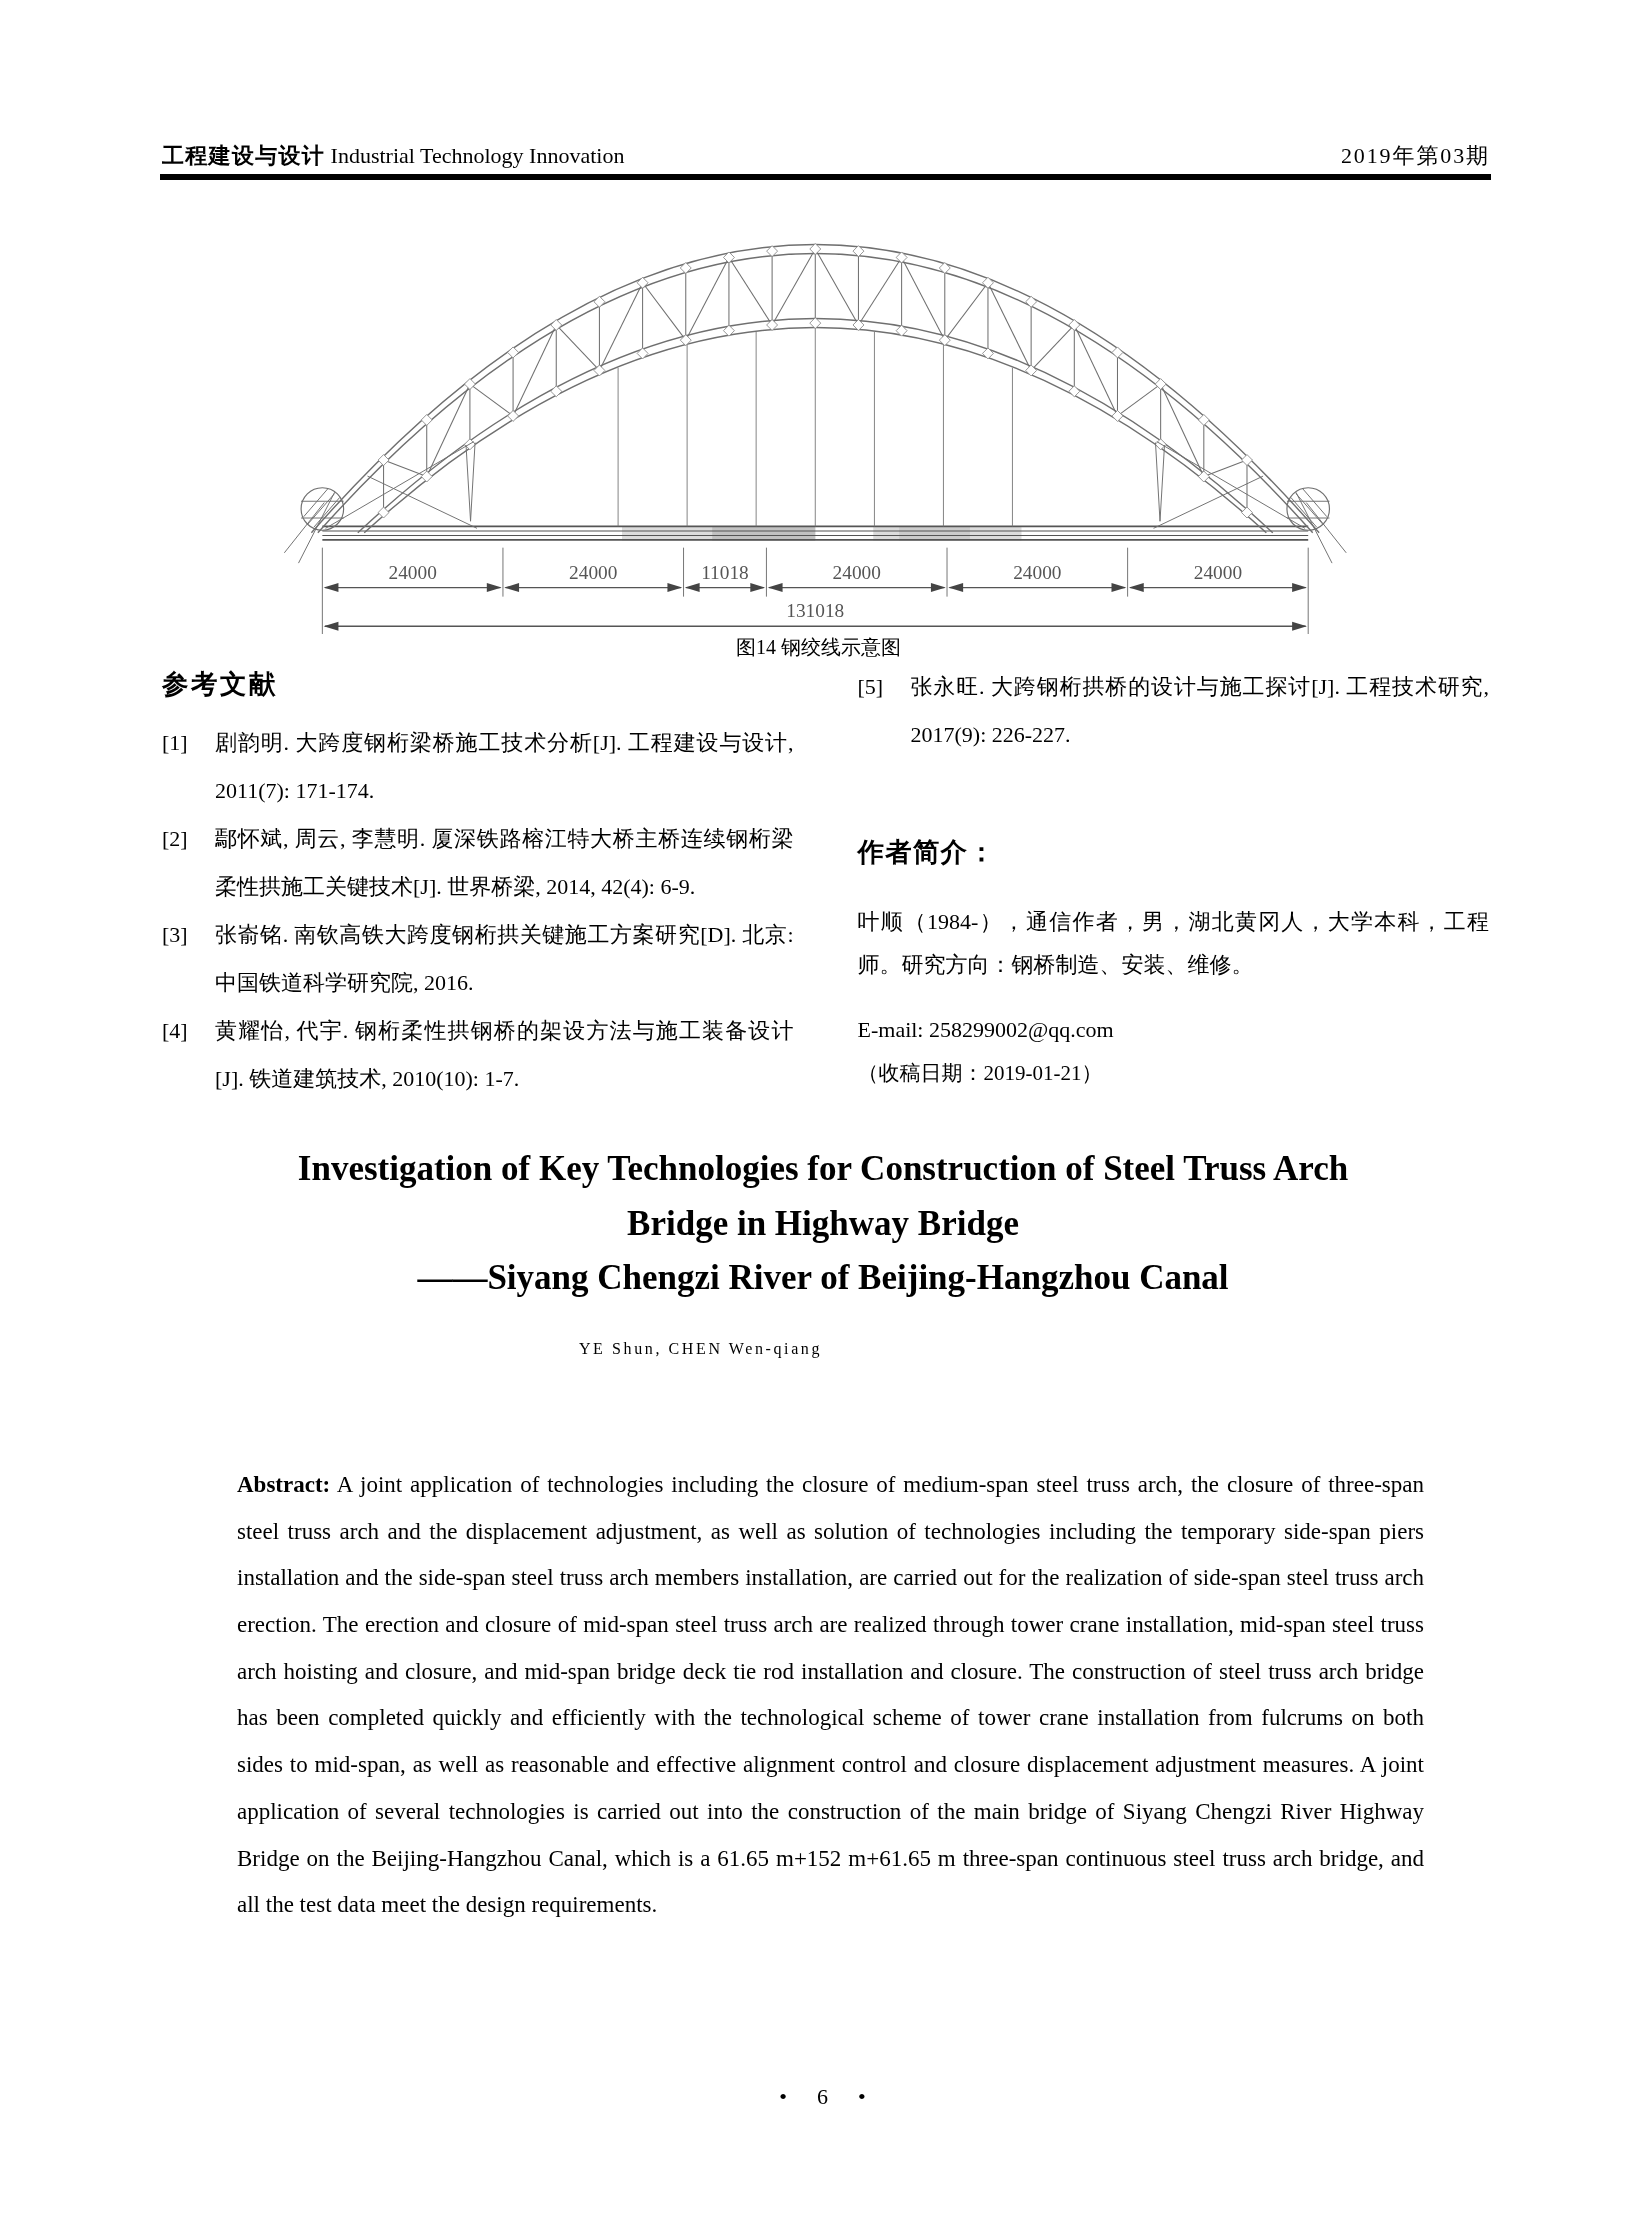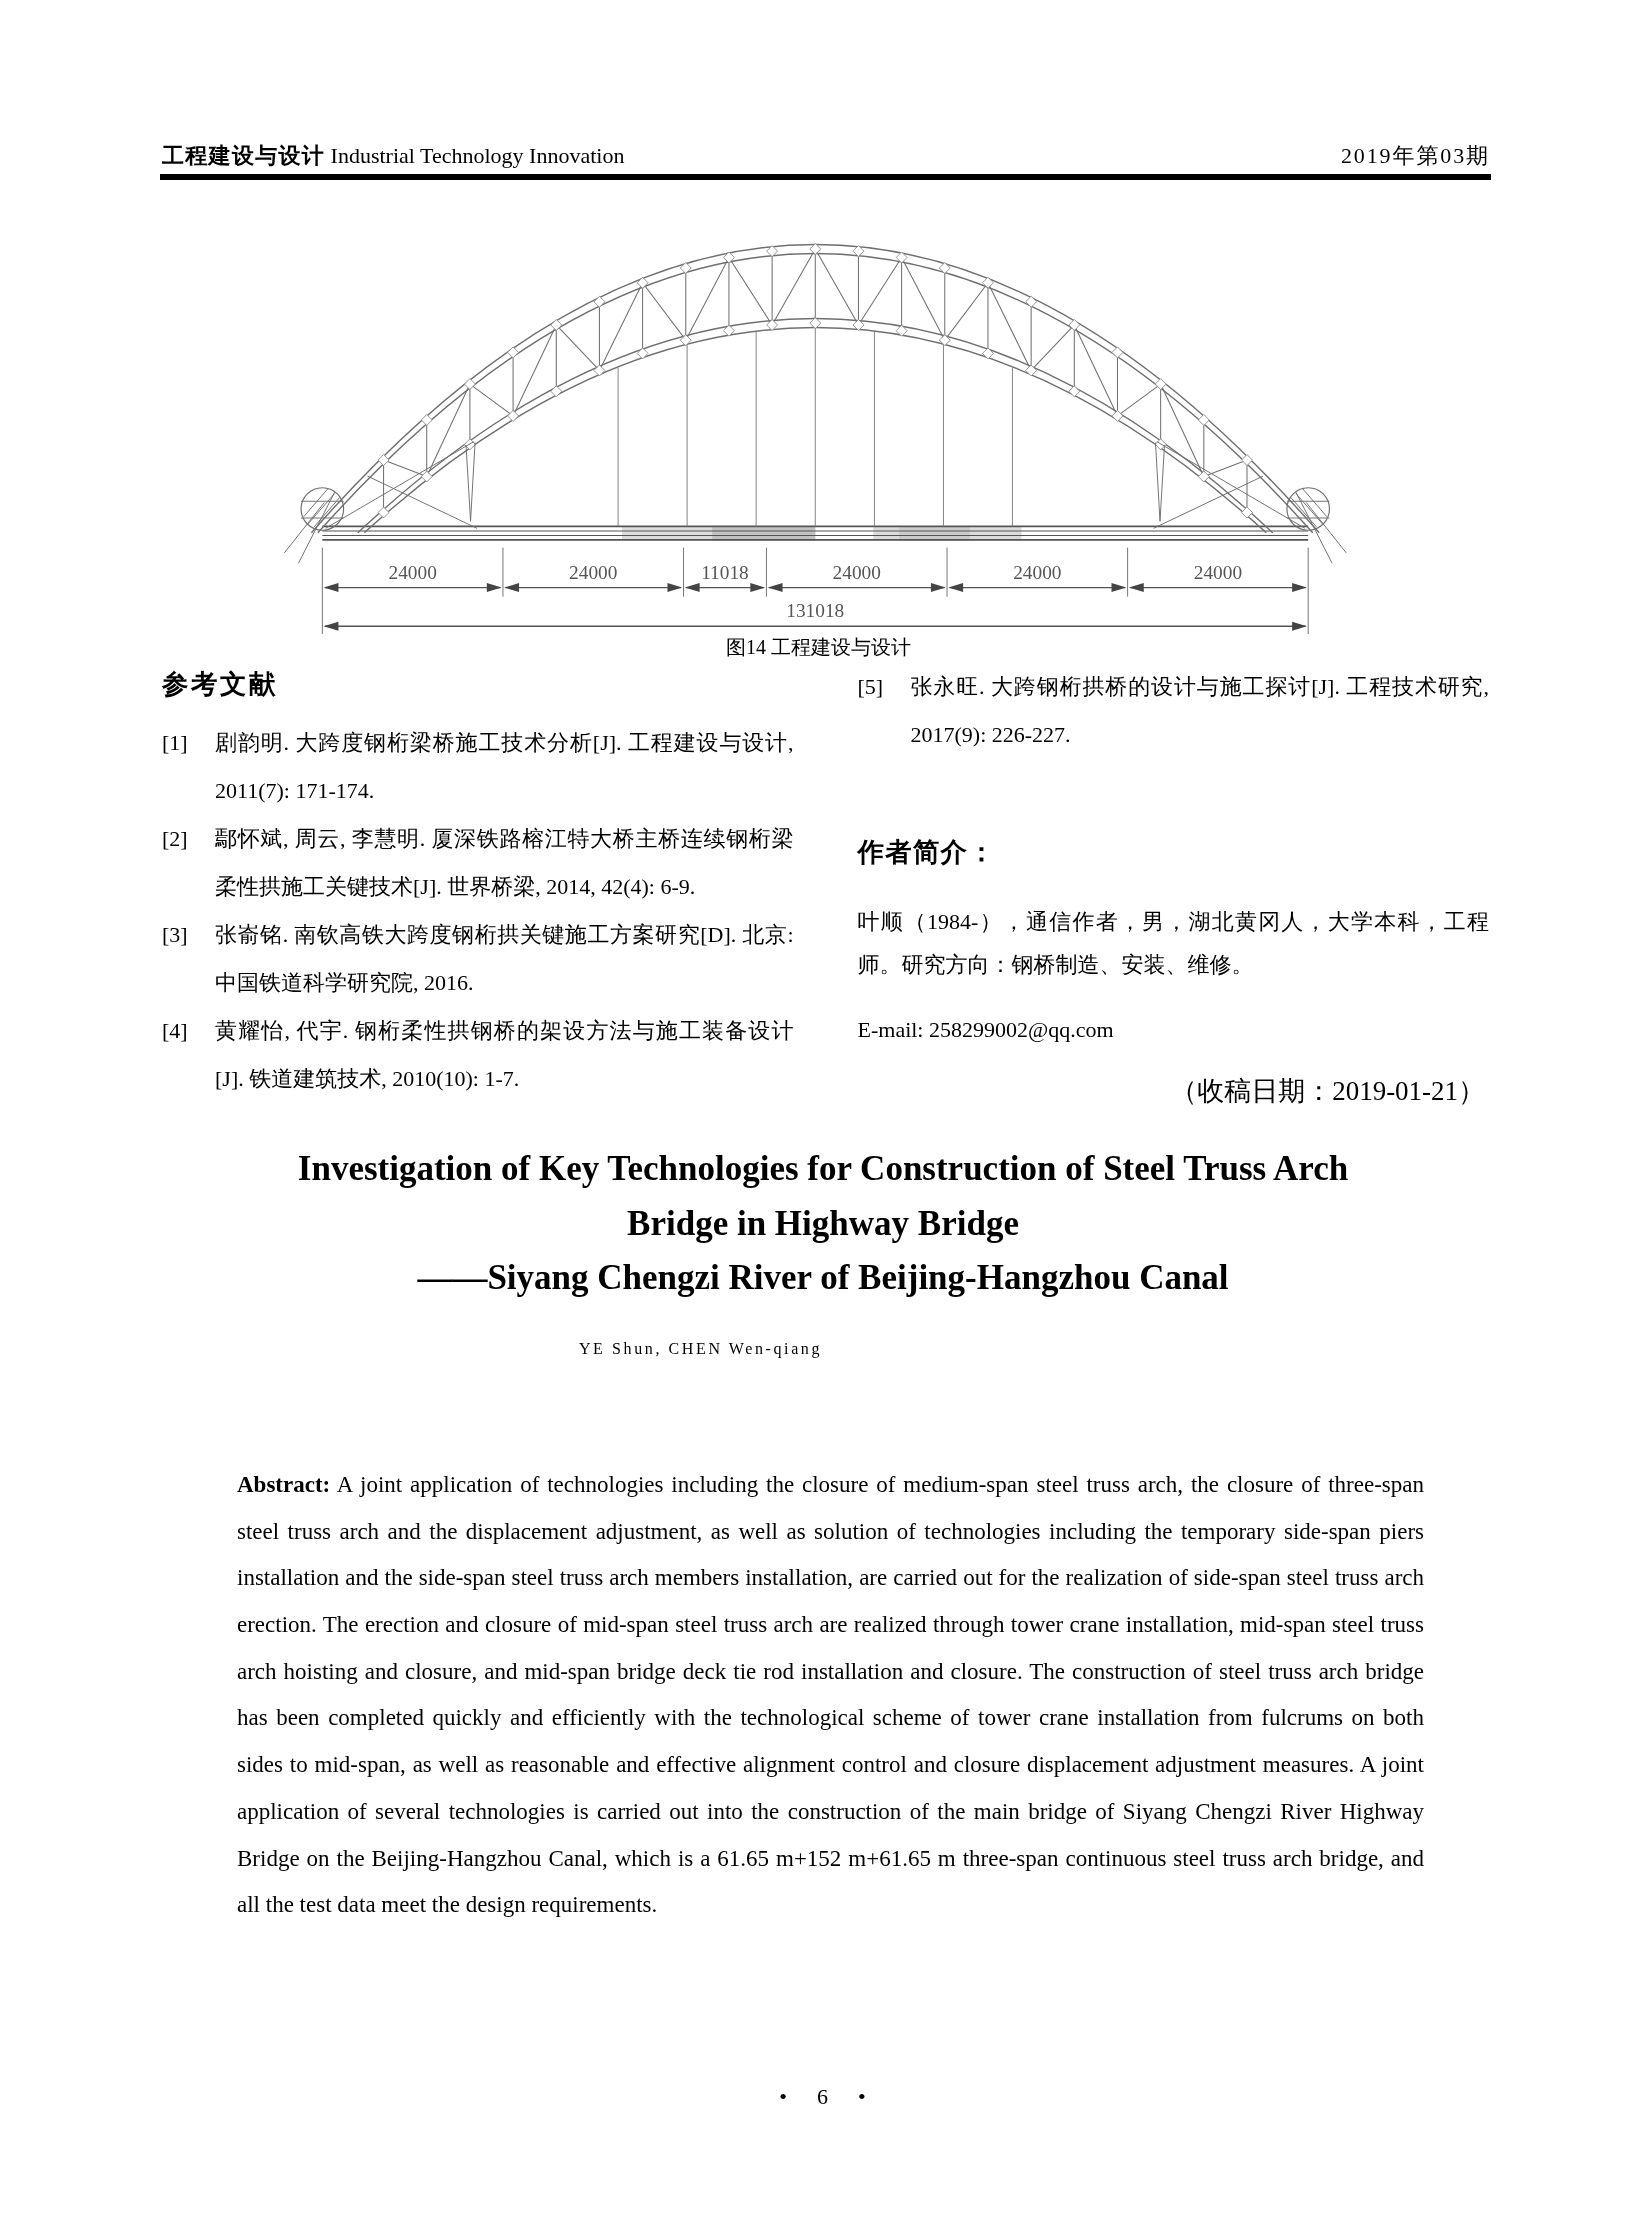--- a/index.html
+++ b/index.html
@@ -21,21 +21,21 @@
   
   .columns{position:absolute;left:162px;top:663px;width:1327px;display:flex;gap:64px;}
   .col{flex:1;min-width:0;}
   .refs-heading{font-size:26.4px;font-weight:bold;letter-spacing:2.6px;margin:3.9px 0 17px 0;}
   .ref{display:flex;font-size:22px;line-height:2.18;}
   .ref-num{width:53px;flex:none;}
   .ref-text{flex:1;text-align:justify;}
   .bio-heading{font-size:26.4px;font-weight:bold;margin-top:76px;letter-spacing:1.3px;}
   .bio-text{font-size:22px;line-height:1.95;text-align:justify;margin-top:31px;}
   .bio-email{font-size:22px;line-height:1.9;margin-top:3.9px;}
-  .bio-received{font-size:27px;text-align:right;margin-top:23px;padding-right:3.9px;}
+  .bio-received{font-size:21px;margin-top:9px;padding-right:3.9px;}
   
   .title-block{position:absolute;left:84px;top:1142px;width:1478px;text-align:center;font-weight:bold;font-size:35px;line-height:1.56;}
   .authors{position:absolute;left:0;top:1340px;width:1401px;text-align:center;font-size:16px;letter-spacing:2.6px;}
   .affiliation{position:absolute;left:0;top:1380px;width:1645px;text-align:center;font-size:20px;font-style:italic;letter-spacing:1.3px;}
   
   .abstract-block{position:absolute;left:237px;top:1462px;width:1187px;}
   .abstract-block p{margin:0;font-size:23px;line-height:2.03;text-align:justify;}
   .abstract-block .lbl{font-weight:bold;}
   .kw{margin-top:0;}
   
@@ -216,21 +216,21 @@
           <polygon points="1066.4663328702927,600 1089.4663328702927,593 1089.4663328702927,607" fill="#444"></polygon>
           <polygon points="1342.7331664351464,600 1319.7331664351464,593 1319.7331664351464,607" fill="#444"></polygon>
           <line x1="1348.7331664351464" y1="600" x2="1621" y2="600" stroke="#555" stroke-width="2"></line>
           <polygon points="1346.7331664351464,600 1369.7331664351464,593 1369.7331664351464,607" fill="#444"></polygon>
           <polygon points="1623,600 1600,593 1600,607" fill="#444"></polygon>
           <line x1="99" y1="660" x2="1621" y2="660" stroke="#555" stroke-width="2"></line>
           <polygon points="97,660 120,653 120,667" fill="#444"></polygon>
           <polygon points="1623,660 1600,653 1600,667" fill="#444"></polygon>
         </g>
     </svg>
-    <div class="fig-caption">图14 工程建设与设计</div>
+    <div class="fig-caption">图14 钢绞线示意图</div>
   </div>
 
   <div class="columns">
     <div class="col">
       <div class="refs-heading">参考文献</div>
       <div class="ref">
         <span class="ref-num">[1]</span>
         <span class="ref-text">剧韵明. 大跨度钢桁梁桥施工技术分析[J]. 工程建设与设计, 2011(7): 171-174.</span>
       </div>
       <div class="ref">

